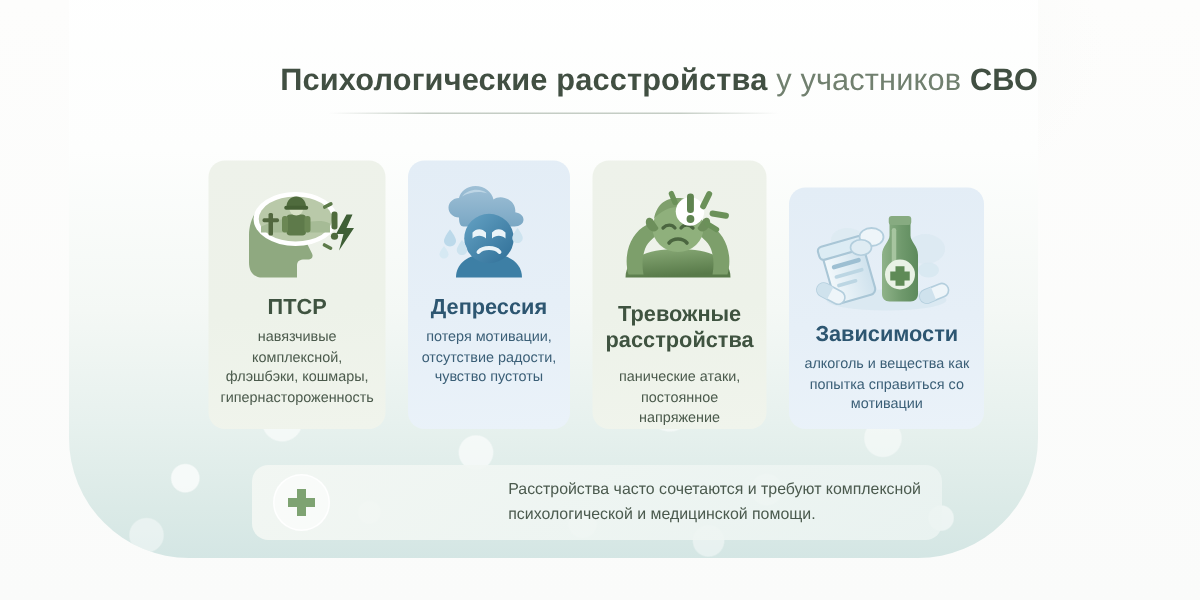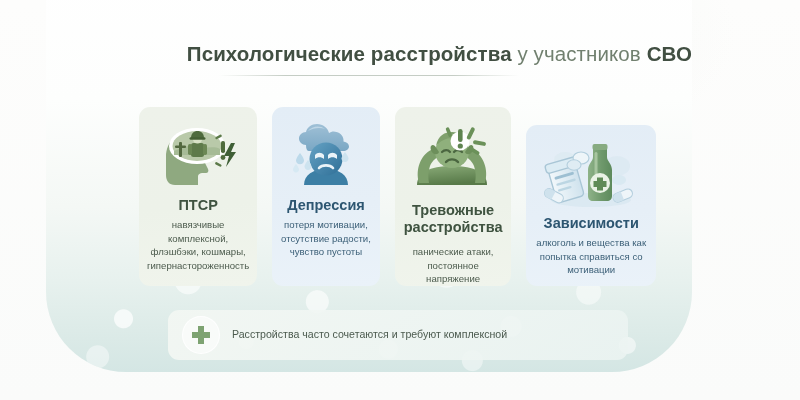--- a/index.html
+++ b/index.html
@@ -174,20 +174,21 @@
     top: 310px;
     width: 460px;
     height: 50px;
     border-radius: 11px;
     background: linear-gradient(100deg, rgba(243,247,243,0.93) 0%, rgba(240,246,243,0.9) 45%, rgba(236,244,242,0.86) 100%);
     display: flex;
     align-items: center;
     padding: 0 14px;
     box-sizing: border-box;
     z-index: 6;
+    justify-content: space-between;
   }
   .note-badge {
     flex: 0 0 auto;
     width: 36px;
     height: 36px;
     border-radius: 50%;
     background: rgba(255,255,255,0.55);
     border: 1px solid rgba(255,255,255,0.9);
     display: flex;
     align-items: center;
@@ -386,16 +387,17 @@
   </div>
 
   <div class="note">
     <div class="note-badge">
       <svg width="22" height="22" viewBox="0 0 22 22">
         <path d="M8 2 h6 v6 h6 v6 h-6 v6 h-6 v-6 h-6 v-6 h6 z" fill="#7ea372"></path>
       </svg>
     </div>
     <div class="note-text">
       <span class="line">Расстройства часто сочетаются и требуют комплексной</span>
+      <span class="line">психологической и медицинской помощи.</span>
     </div>
   </div>
 
 </div>
 
 </body></html>

